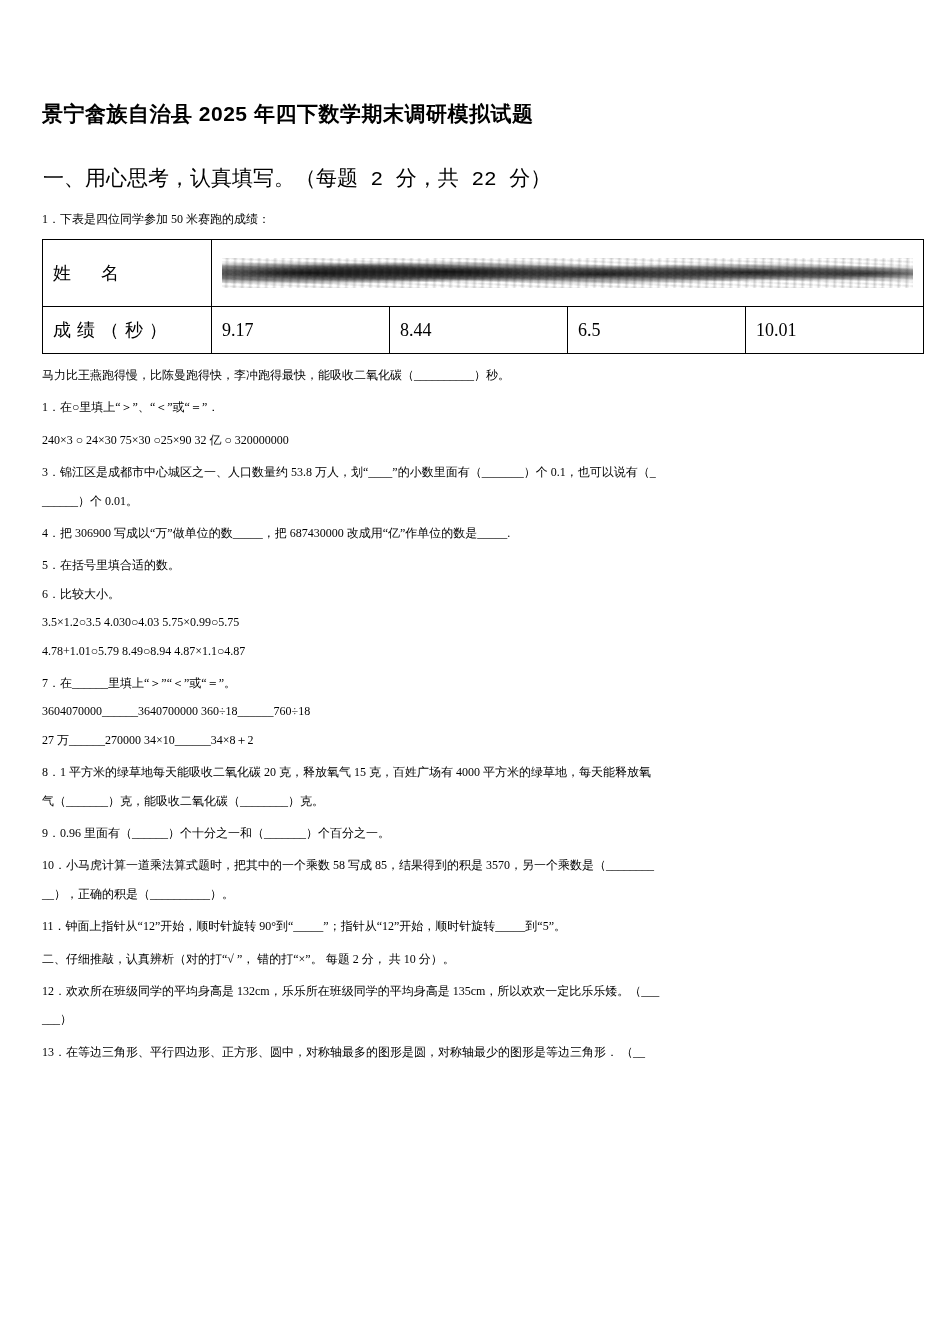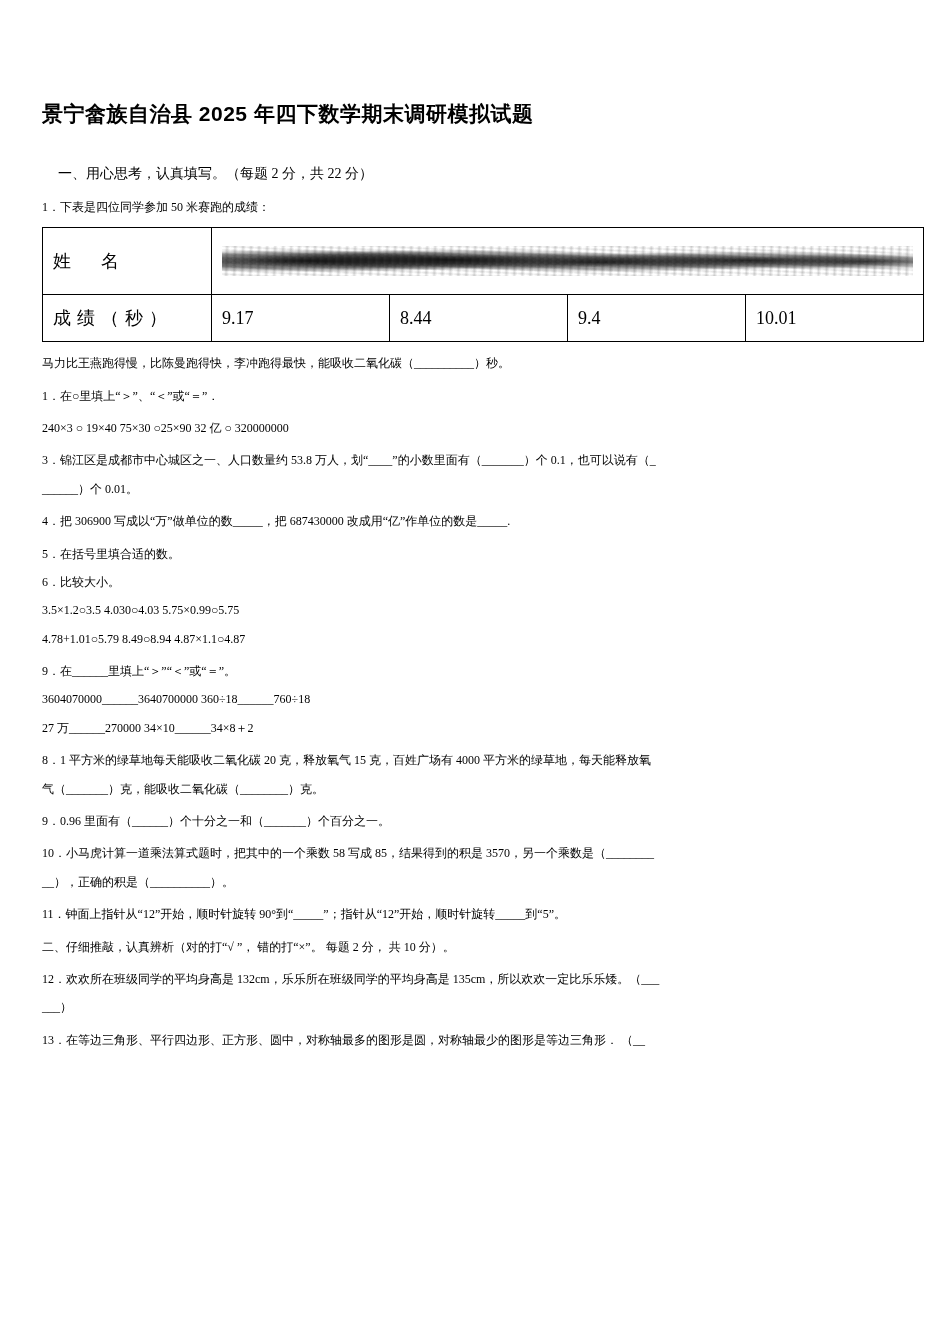--- a/index.html
+++ b/index.html
@@ -22,23 +22,24 @@
   }
   .doc-title {
     font-family: "Liberation Sans", sans-serif;
     font-size: 21px;
     font-weight: bold;
     text-align: left;
     margin: 0 0 34px 0;
     letter-spacing: 0.5px;
   }
   .sec-head {
-    font-size: 14px;
-    margin: 0 0 10px 16px;
+    font-size: 21px;
+    margin: 0 0 10px 1px;
     line-height: 1.7;
+    font-family: Liberation Mono, monospace;
   }
   p.q {
     font-size: 12px;
     line-height: 1.95;
     margin: 0 0 9px 0;
     text-align: justify;
   }
   p.q.tight {
     margin-bottom: 5px;
   }
@@ -92,43 +93,43 @@
         <tr class="names">
       <td class="label">姓　名</td>
       <td colspan="4">
         <div class="smudge"></div>
       </td>
     </tr>
     <tr>
       <td class="label">成绩（秒）</td>
       <td>9.17</td>
       <td>8.44</td>
-      <td>9.4</td>
+      <td>6.5</td>
       <td>10.01</td>
     </tr>
   </tbody>
     </table>
 
   <p class="q">马力比王燕跑得慢，比陈曼跑得快，李冲跑得最快，能吸收二氧化碳（__________）秒。</p>
 
   <p class="q">1．在○里填上“＞”、“＜”或“＝”．</p>
-  <p class="q">240×3 ○ 19×40        75×30 ○25×90    32 亿 ○ 320000000</p>
+  <p class="q">240×3 ○ 24×30        75×30 ○25×90    32 亿 ○ 320000000</p>
 
   <p class="q tight">3．锦江区是成都市中心城区之一、人口数量约 53.8 万人，划“____”的小数里面有（_______）个 0.1，也可以说有（_</p>
   <p class="q">______）个 0.01。</p>
 
   <p class="q">4．把 306900 写成以“万”做单位的数_____，把 687430000 改成用“亿”作单位的数是_____.</p>
 
   <p class="q tight">5．在括号里填合适的数。</p>
 
   <p class="q tight">6．比较大小。</p>
   <p class="q tight">3.5×1.2○3.5        4.030○4.03        5.75×0.99○5.75</p>
   <p class="q">4.78+1.01○5.79       8.49○8.94        4.87×1.1○4.87</p>
 
-  <p class="q tight">9．在______里填上“＞”“＜”或“＝”。</p>
+  <p class="q tight">7．在______里填上“＞”“＜”或“＝”。</p>
   <p class="q tight">3604070000______3640700000   360÷18______760÷18</p>
   <p class="q">27 万______270000   34×10______34×8＋2</p>
 
   <p class="q tight">8．1 平方米的绿草地每天能吸收二氧化碳 20 克，释放氧气 15 克，百姓广场有 4000 平方米的绿草地，每天能释放氧</p>
   <p class="q">气（_______）克，能吸收二氧化碳（________）克。</p>
 
   <p class="q">9．0.96 里面有（______）个十分之一和（_______）个百分之一。</p>
 
   <p class="q tight">10．小马虎计算一道乘法算式题时，把其中的一个乘数 58 写成 85，结果得到的积是 3570，另一个乘数是（________</p>
   <p class="q">__），正确的积是（__________）。</p>

